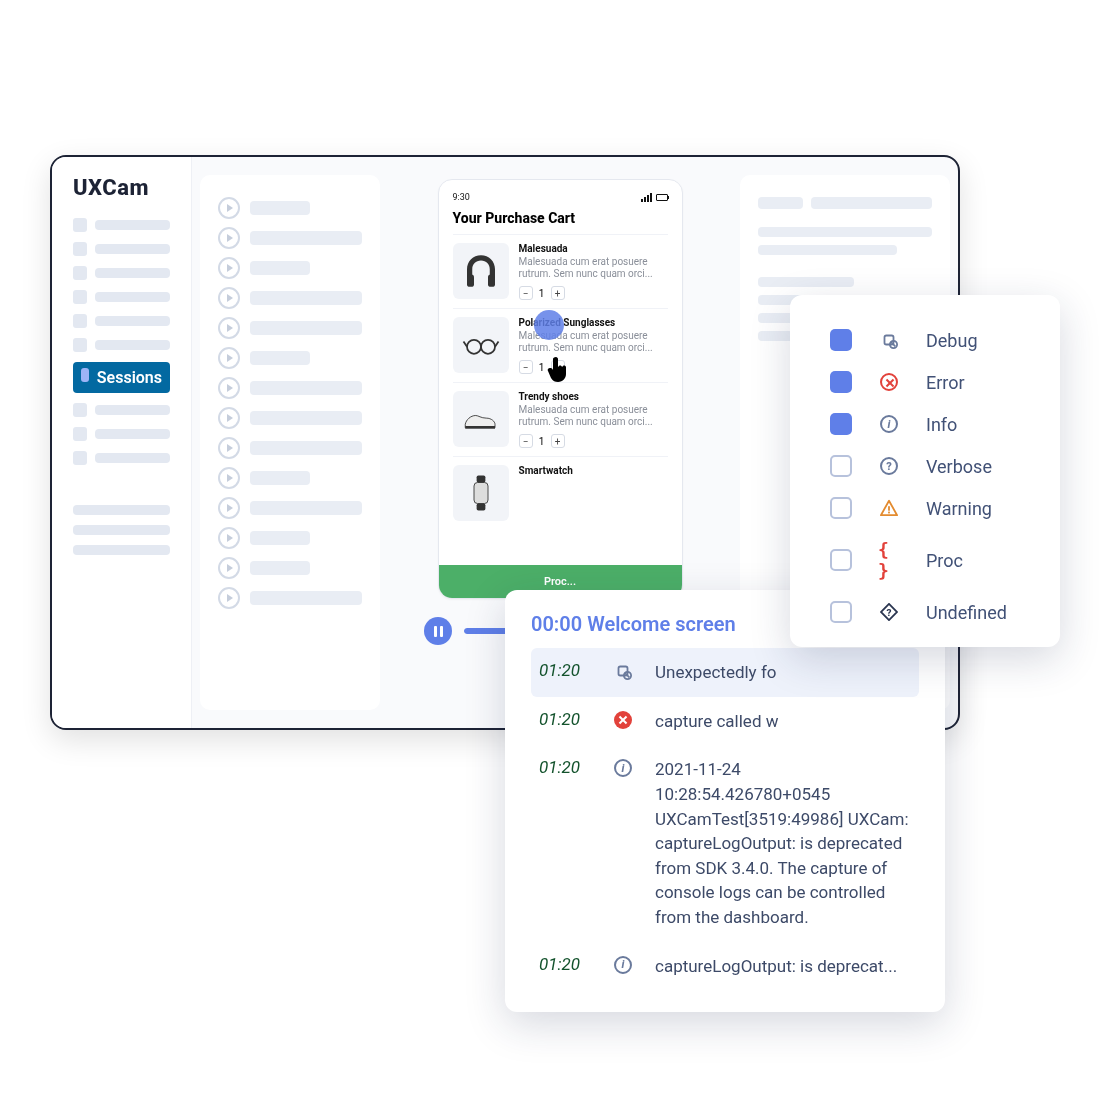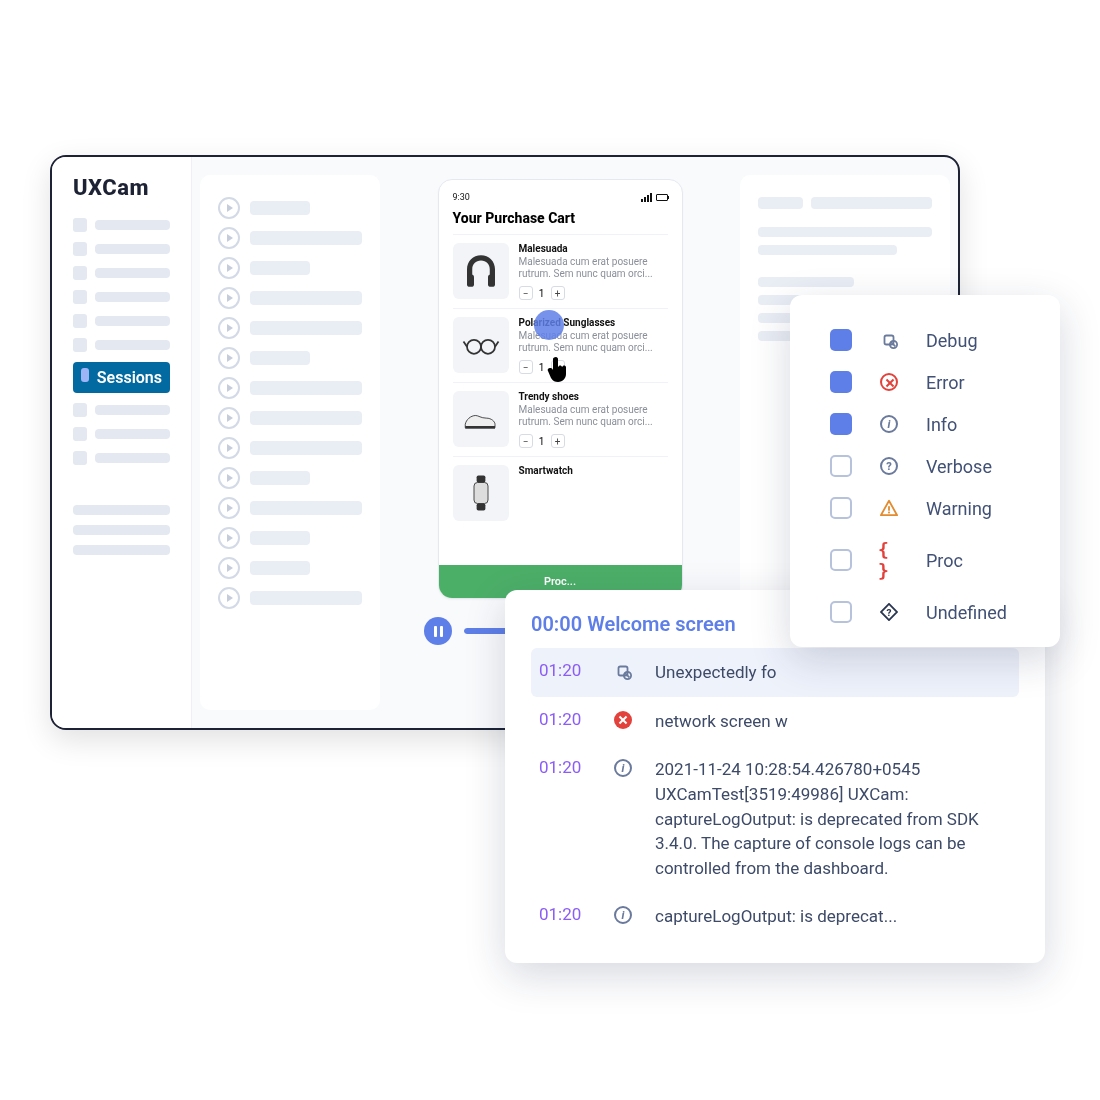--- a/index.html
+++ b/index.html
@@ -91,30 +91,30 @@
   .right-col { width: 210px; background: #fff; border-radius: 10px; margin: 18px 8px; padding: 22px 18px; }
   .right-ph-row { display:flex; gap:8px; margin-bottom: 10px; }
   .right-ph-row .b { height: 12px; background:#e9edf4; border-radius:4px; }
   .right-ph-row .short { width: 45px; } .right-ph-row .long { flex:1; }
   .right-ph-line { height: 10px; background:#e9edf4; border-radius:4px; margin-bottom:8px; }
 
   
   .log-panel {
     position: absolute;
     left: 505px; top: 590px;
-    width: 540px; min-height: 350px;
+    width: 440px; min-height: 350px;
     background: #fff; border-radius: 12px;
     box-shadow: 0 12px 40px rgba(30,40,80,.18);
     padding: 22px 26px;
     color: #425175;
   }
   .log-head { color: #5f7fe8; font-size: 20px; font-weight: 600; margin-bottom: 12px; }
   .log-row { display: flex; align-items: flex-start; gap: 22px; padding: 12px 8px; font-size: 17px; border-radius: 6px; }
   .log-row.sel { background: #eef2fb; }
-  .log-row .ts { width: 52px; color: #8b5cf6; flex-shrink:0; }
+  .log-row .ts { width: 52px; color: #14532d; flex-shrink:0;font-style:italic; }
   .log-row .ic { width: 20px; display:flex; justify-content:center; flex-shrink:0; padding-top:2px; }
   .log-row .msg { flex: 1; color: #3d4a68; line-height: 1.45; }
   .log-row .msg.trunc { white-space: nowrap; overflow: hidden; text-overflow: ellipsis; }
 
   
   .filter-panel {
     position: absolute;
     left: 790px; top: 295px;
     width: 270px;
     background: #fff; border-radius: 12px;
@@ -393,21 +393,21 @@
           </svg></span>
     </span>
     <span class="msg trunc">Unexpectedly fo</span>
   </div>
 
   <div class="log-row">
     <span class="ts">01:20</span>
     <span class="ic">
         <span class="i-error-fill"></span>
       </span>
-    <span class="msg trunc">network screen w</span>
+    <span class="msg trunc">capture called w</span>
   </div>
 
   <div class="log-row">
     <span class="ts">01:20</span>
     <span class="ic">
         <span class="i-info">i</span>
       </span>
     <span class="msg">2021-11-24 10:28:54.426780+0545 UXCamTest[3519:49986] UXCam: captureLogOutput: is deprecated from SDK 3.4.0. The capture of console logs can be controlled from the dashboard.</span>
   </div>
 

